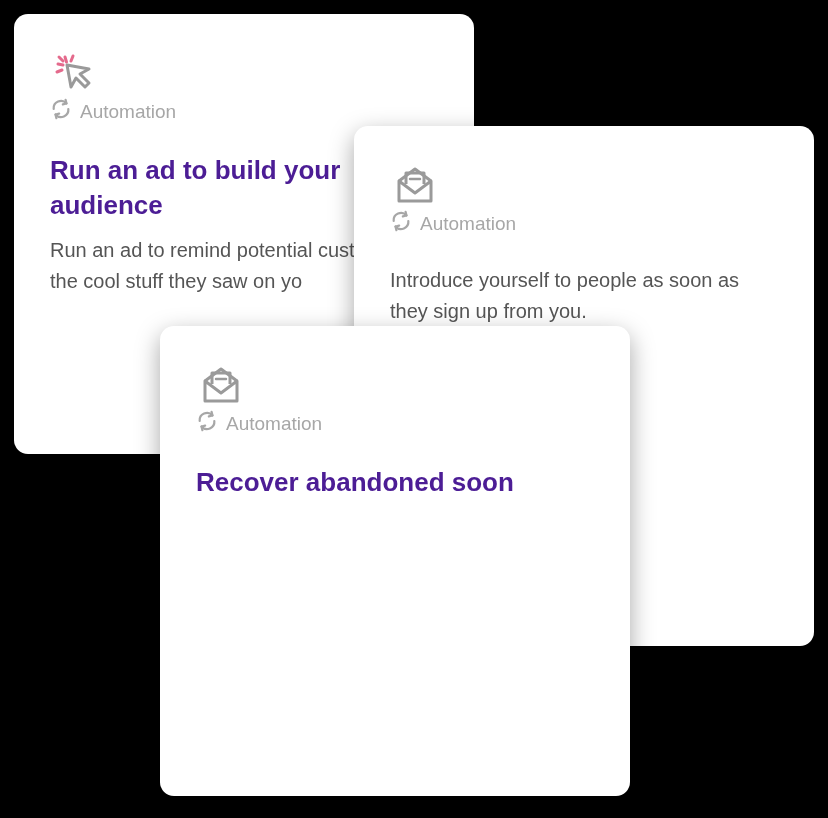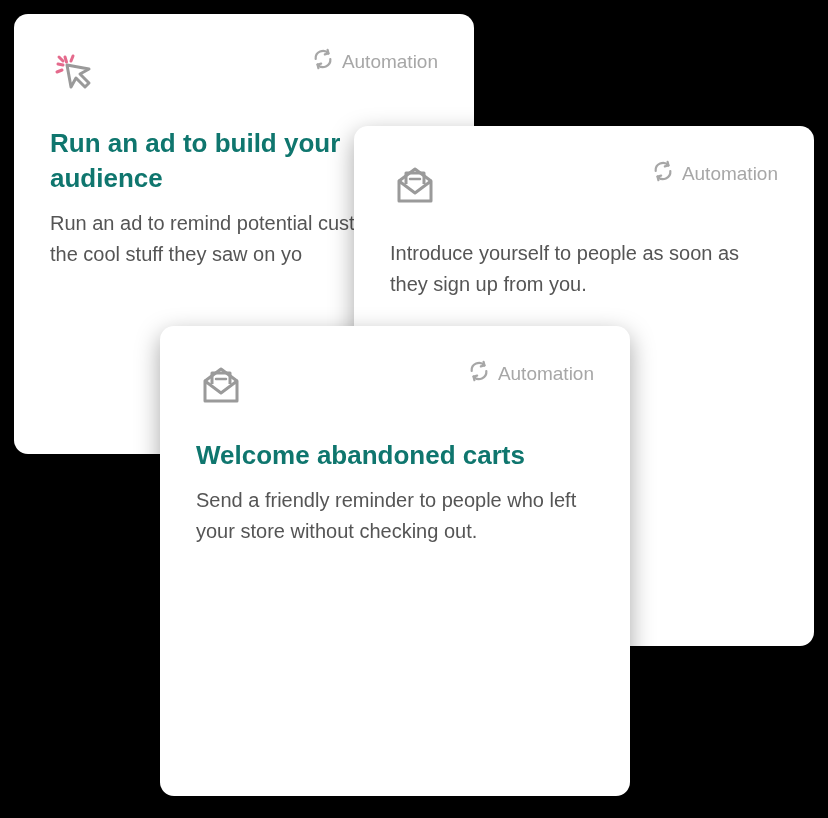--- a/index.html
+++ b/index.html
@@ -17,33 +17,34 @@
       border-radius: 14px;
       box-shadow: 0 8px 24px rgba(0,0,0,0.35);
       padding: 34px 36px;
     }
     .card-header {
       display: flex;
       justify-content: space-between;
       align-items: flex-start;
       margin-bottom: 28px;
       min-height: 50px;
+      flex-direction: column;
     }
     .auto-badge {
       display: flex;
       align-items: center;
       gap: 8px;
       color: #a7a7a7;
       font-size: 19px;
       font-weight: 500;
     }
     .card-title {
       font-size: 26px;
       font-weight: 700;
-      color: #0f766e;
+      color: #4c1d95;
       line-height: 1.35;
       margin-bottom: 12px;
     }
     .card-desc {
       font-size: 20px;
       color: #555;
       line-height: 1.55;
     }
     
     .card-a { left: 14px; top: 14px; width: 460px; height: 440px; }
@@ -123,15 +124,14 @@
         <svg width="22" height="22" viewBox="0 0 24 24" fill="none">
           <path d="M4 12 A8 8 0 0 1 18 6" stroke="#a7a7a7" stroke-width="2.4" fill="none" stroke-linecap="round"></path>
           <path d="M20 12 A8 8 0 0 1 6 18" stroke="#a7a7a7" stroke-width="2.4" fill="none" stroke-linecap="round"></path>
           <path d="M17 2 L18 6 L14 7" stroke="#a7a7a7" stroke-width="2.4" fill="none" stroke-linecap="round" stroke-linejoin="round"></path>
           <path d="M7 22 L6 18 L10 17" stroke="#a7a7a7" stroke-width="2.4" fill="none" stroke-linecap="round" stroke-linejoin="round"></path>
         </svg>
       </span>
       <span>Automation</span>
     </span>
   </div>
-  <h3 class="card-title">Welcome abandoned carts</h3>
-  <p class="card-desc">Send a friendly reminder to people who left your store without checking out.</p>
+  <h3 class="card-title">Recover abandoned soon</h3>
 </div>
 
 </body></html>

